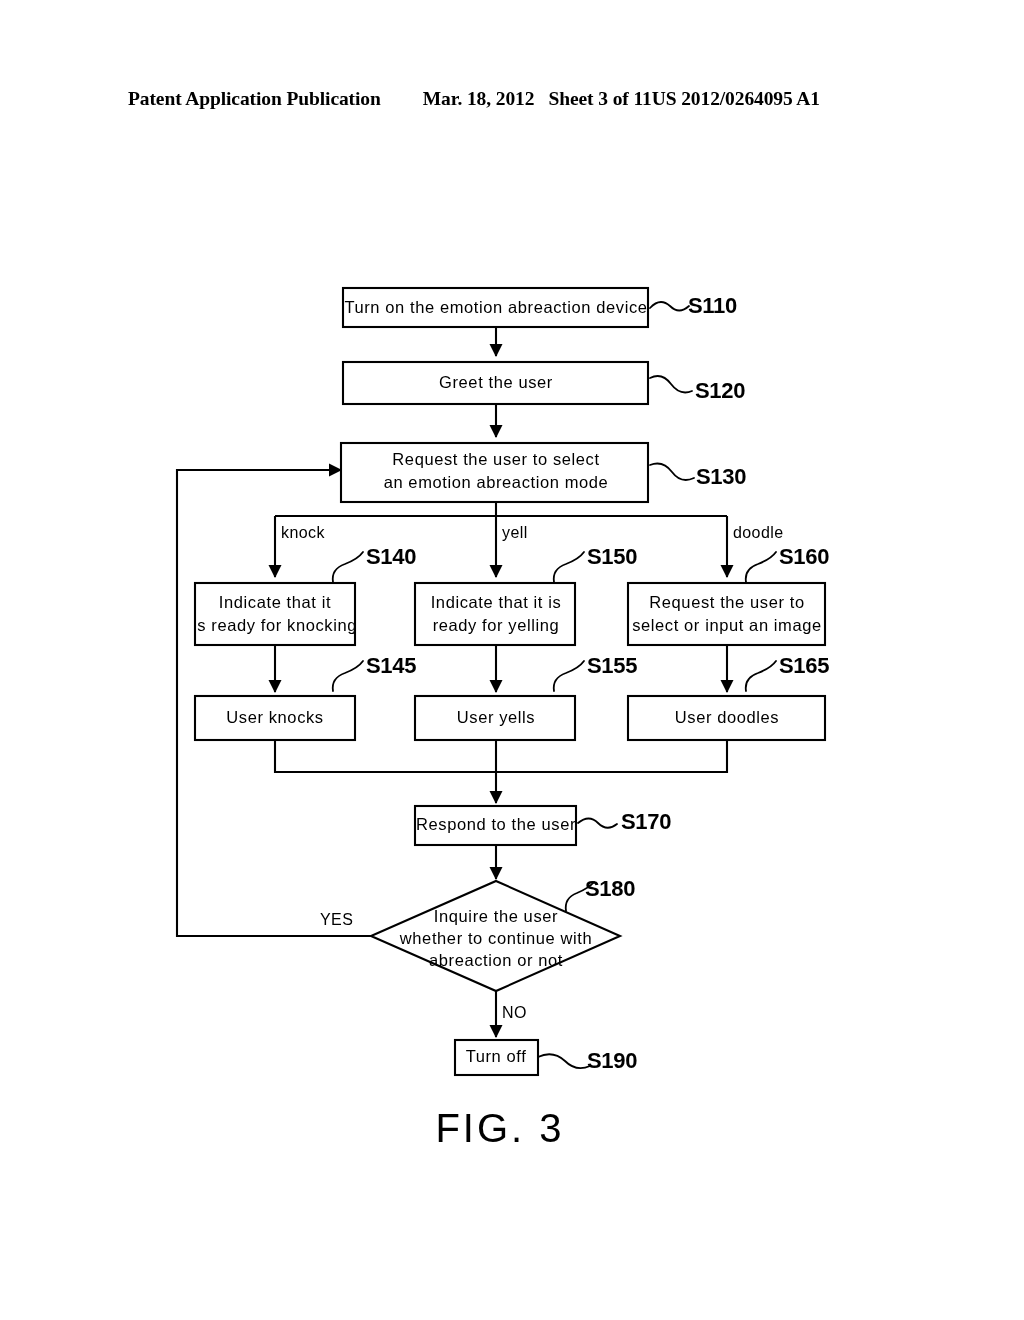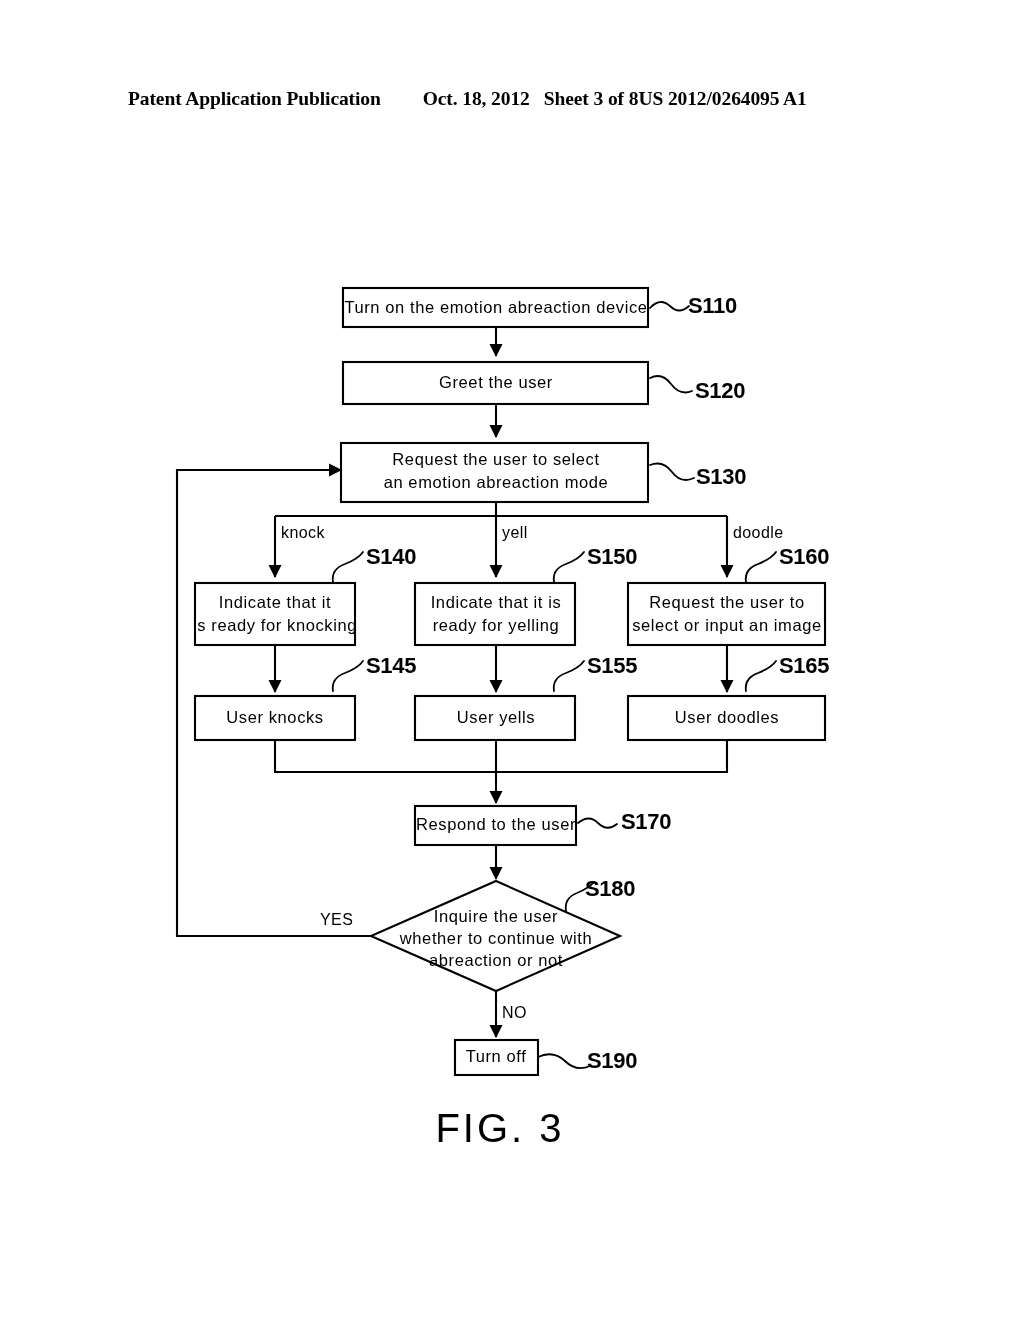--- a/index.html
+++ b/index.html
@@ -105,22 +105,22 @@
     stroke-linecap: round;
   }
 </style>
 </head>
 <body>
 
 <div id="page">
 
   <div class="pub-header">
     <span class="hdr-pub">Patent Application Publication</span>
-    <span class="hdr-date">Oct. 18, 2012</span>
-    <span class="hdr-sheet">Sheet 3 of 8</span>
+    <span class="hdr-date">Mar. 18, 2012</span>
+    <span class="hdr-sheet">Sheet 3 of 11</span>
     <span class="hdr-num">US 2012/0264095 A1</span>
   </div>
 
   <div id="figure">
   <svg width="1024" height="1320" viewBox="0 0 1024 1320" xmlns="http://www.w3.org/2000/svg">
     <defs>
       <marker id="arrow" viewBox="0 0 10 10" refX="9.2" refY="5" markerWidth="6.2" markerHeight="6.2" orient="auto-start-reverse">
         <path d="M 0 0 L 10 5 L 0 10 z" fill="#000000"></path>
       </marker>
     </defs>

